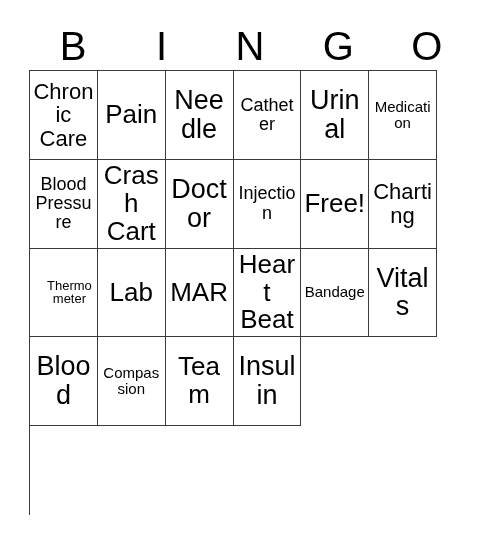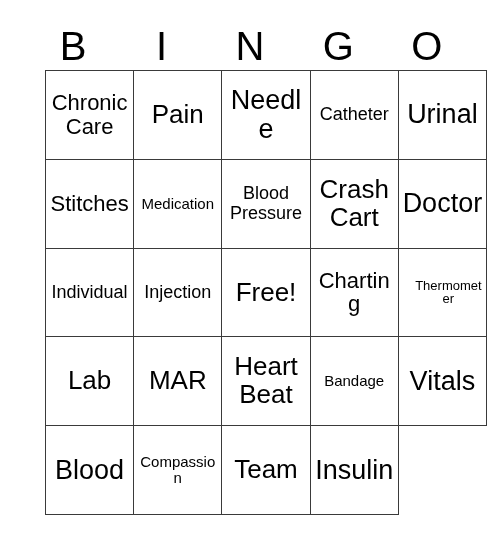--- a/index.html
+++ b/index.html
@@ -35,29 +35,29 @@
     align-items: center;
     justify-content: center;
     font-size: 40px;
     line-height: 1;
     font-weight: 400;
     letter-spacing: 0px;
     color: #000000;
   }
   .grid {
     position: absolute;
-    left: 45px;
+    left: 29px;
     top: 70px;
-    width: 442px;
+    width: 408px;
     height: 445px;
     border-top: 1px solid #3a3a3a;
     border-left: 1px solid #3a3a3a;
     box-sizing: border-box;
     display: grid;
-    grid-template-columns: repeat(5, 1fr);
+    grid-template-columns: repeat(6, 1fr);
     grid-template-rows: repeat(5, 1fr);
   }
   .cell {
     border-right: 1px solid #3a3a3a;
     border-bottom: 1px solid #3a3a3a;
     box-sizing: border-box;
     display: flex;
     align-items: center;
     justify-content: center;
     text-align: center;
@@ -101,36 +101,30 @@
       <div class="cell">
         <span class="cell-text s-lg">Needle</span>
       </div>
       <div class="cell">
         <span class="cell-text s-sm">Catheter</span>
       </div>
       <div class="cell">
         <span class="cell-text s-lg">Urinal</span>
       </div>
       <div class="cell">
-        <span class="cell-text s-md">Stitches</span>
-      </div>
-      <div class="cell">
         <span class="cell-text s-xs">Medication</span>
       </div>
       <div class="cell">
         <span class="cell-text s-sm">Blood Pressure</span>
       </div>
       <div class="cell">
         <span class="cell-text s-xl">Crash Cart</span>
       </div>
       <div class="cell">
         <span class="cell-text s-lg">Doctor</span>
-      </div>
-      <div class="cell">
-        <span class="cell-text s-sm">Individual</span>
       </div>
       <div class="cell">
         <span class="cell-text s-sm">Injection</span>
       </div>
       <div class="cell">
         <span class="cell-text s-xl">Free!</span>
       </div>
       <div class="cell">
         <span class="cell-text s-md">Charting</span>
       </div>

